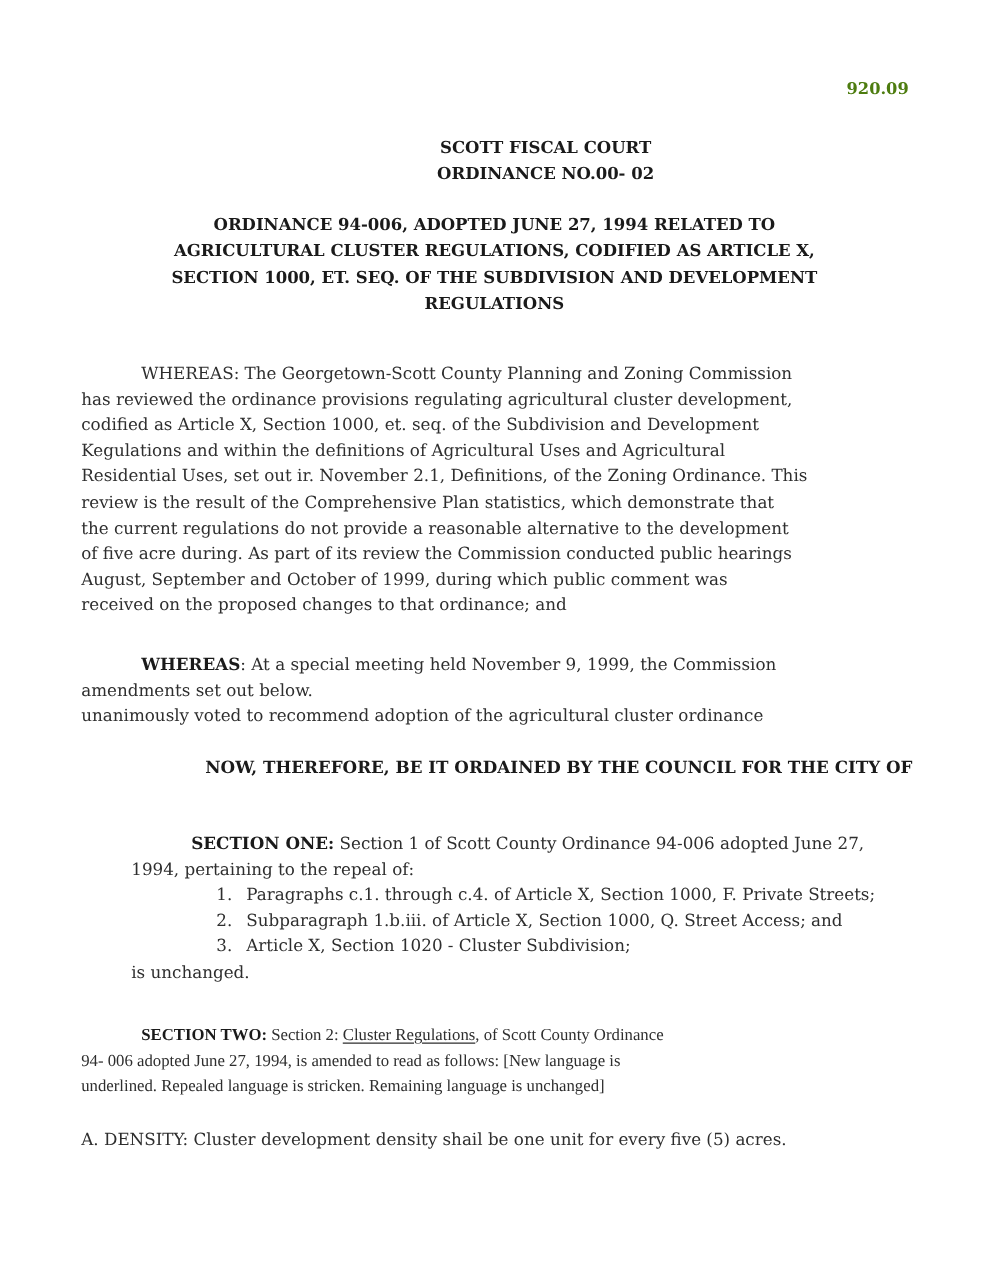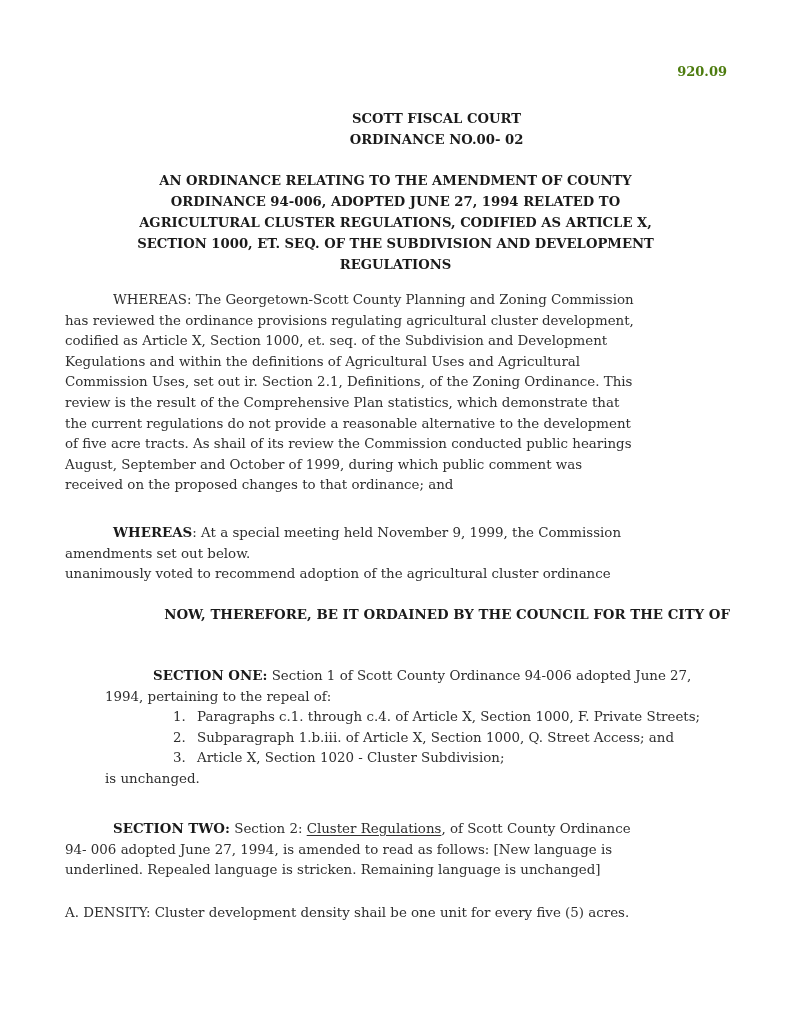--- a/index.html
+++ b/index.html
@@ -47,50 +47,49 @@
     .para .line { display: block; white-space: nowrap; }
     .indent { padding-left: 48px; }
     .bold { font-weight: bold; color: #1a1a1a; }
     .u { text-decoration: underline; text-underline-offset: 2px; }
     .p1 { top: 290px; }
     .p2 { top: 522px; }
     .p3 { top: 604px; font-weight: bold; color: #1a1a1a; text-align: right; }
     .p4 { top: 665px; margin-left: 40px; }
     .list-item { padding-left: 68px; }
     .list-item .num { display: inline-block; width: 24px; }
-    .p5 { top: 818px; }
+    .p5 { top: 818px; font-family: Liberation Serif, serif; }
     .p6 { top: 903px; }
   </style>
 </head>
 <body>
 
 <div class="page-number">920.09</div>
 
 <div class="heading court">
   <div>SCOTT FISCAL COURT</div>
   <div>ORDINANCE NO.00- 02</div>
 </div>
 
 <div class="heading title">
-  <span class="line">AN ORDINANCE RELATING TO THE AMENDMENT OF COUNTY</span>
   <span class="line">ORDINANCE 94-006, ADOPTED JUNE 27, 1994 RELATED TO</span>
   <span class="line">AGRICULTURAL CLUSTER REGULATIONS, CODIFIED AS ARTICLE X,</span>
   <span class="line">SECTION 1000, ET. SEQ. OF THE SUBDIVISION AND DEVELOPMENT</span>
   <span class="line">REGULATIONS</span>
 </div>
 
 <div class="para p1">
   <span class="line indent">WHEREAS: The Georgetown-Scott County Planning and Zoning Commission</span>
   <span class="line">has reviewed the ordinance provisions regulating agricultural cluster development,</span>
   <span class="line">codified as Article X, Section 1000, et. seq. of the Subdivision and Development</span>
   <span class="line">Kegulations and within the definitions of Agricultural Uses and Agricultural</span>
-  <span class="line">Commission Uses, set out ir. Section 2.1, Definitions, of the Zoning Ordinance. This</span>
+  <span class="line">Residential Uses, set out ir. November 2.1, Definitions, of the Zoning Ordinance. This</span>
   <span class="line">review is the result of the Comprehensive Plan statistics, which demonstrate that</span>
   <span class="line">the current regulations do not provide a reasonable alternative to the development</span>
-  <span class="line">of five acre tracts. As shail of its review the Commission conducted public hearings</span>
+  <span class="line">of five acre during. As part of its review the Commission conducted public hearings</span>
   <span class="line">August, September and October of 1999, during which public comment was</span>
   <span class="line">received on the proposed changes to that ordinance; and</span>
 </div>
 
 <div class="para p2">
   <span class="line indent"><span class="bold">WHEREAS</span><span>: At a special meeting held November 9, 1999, the Commission</span></span>
   <span class="line">amendments set out below.</span>
   <span class="line">unanimously voted to recommend adoption of the agricultural cluster ordinance</span>
 </div>
 

